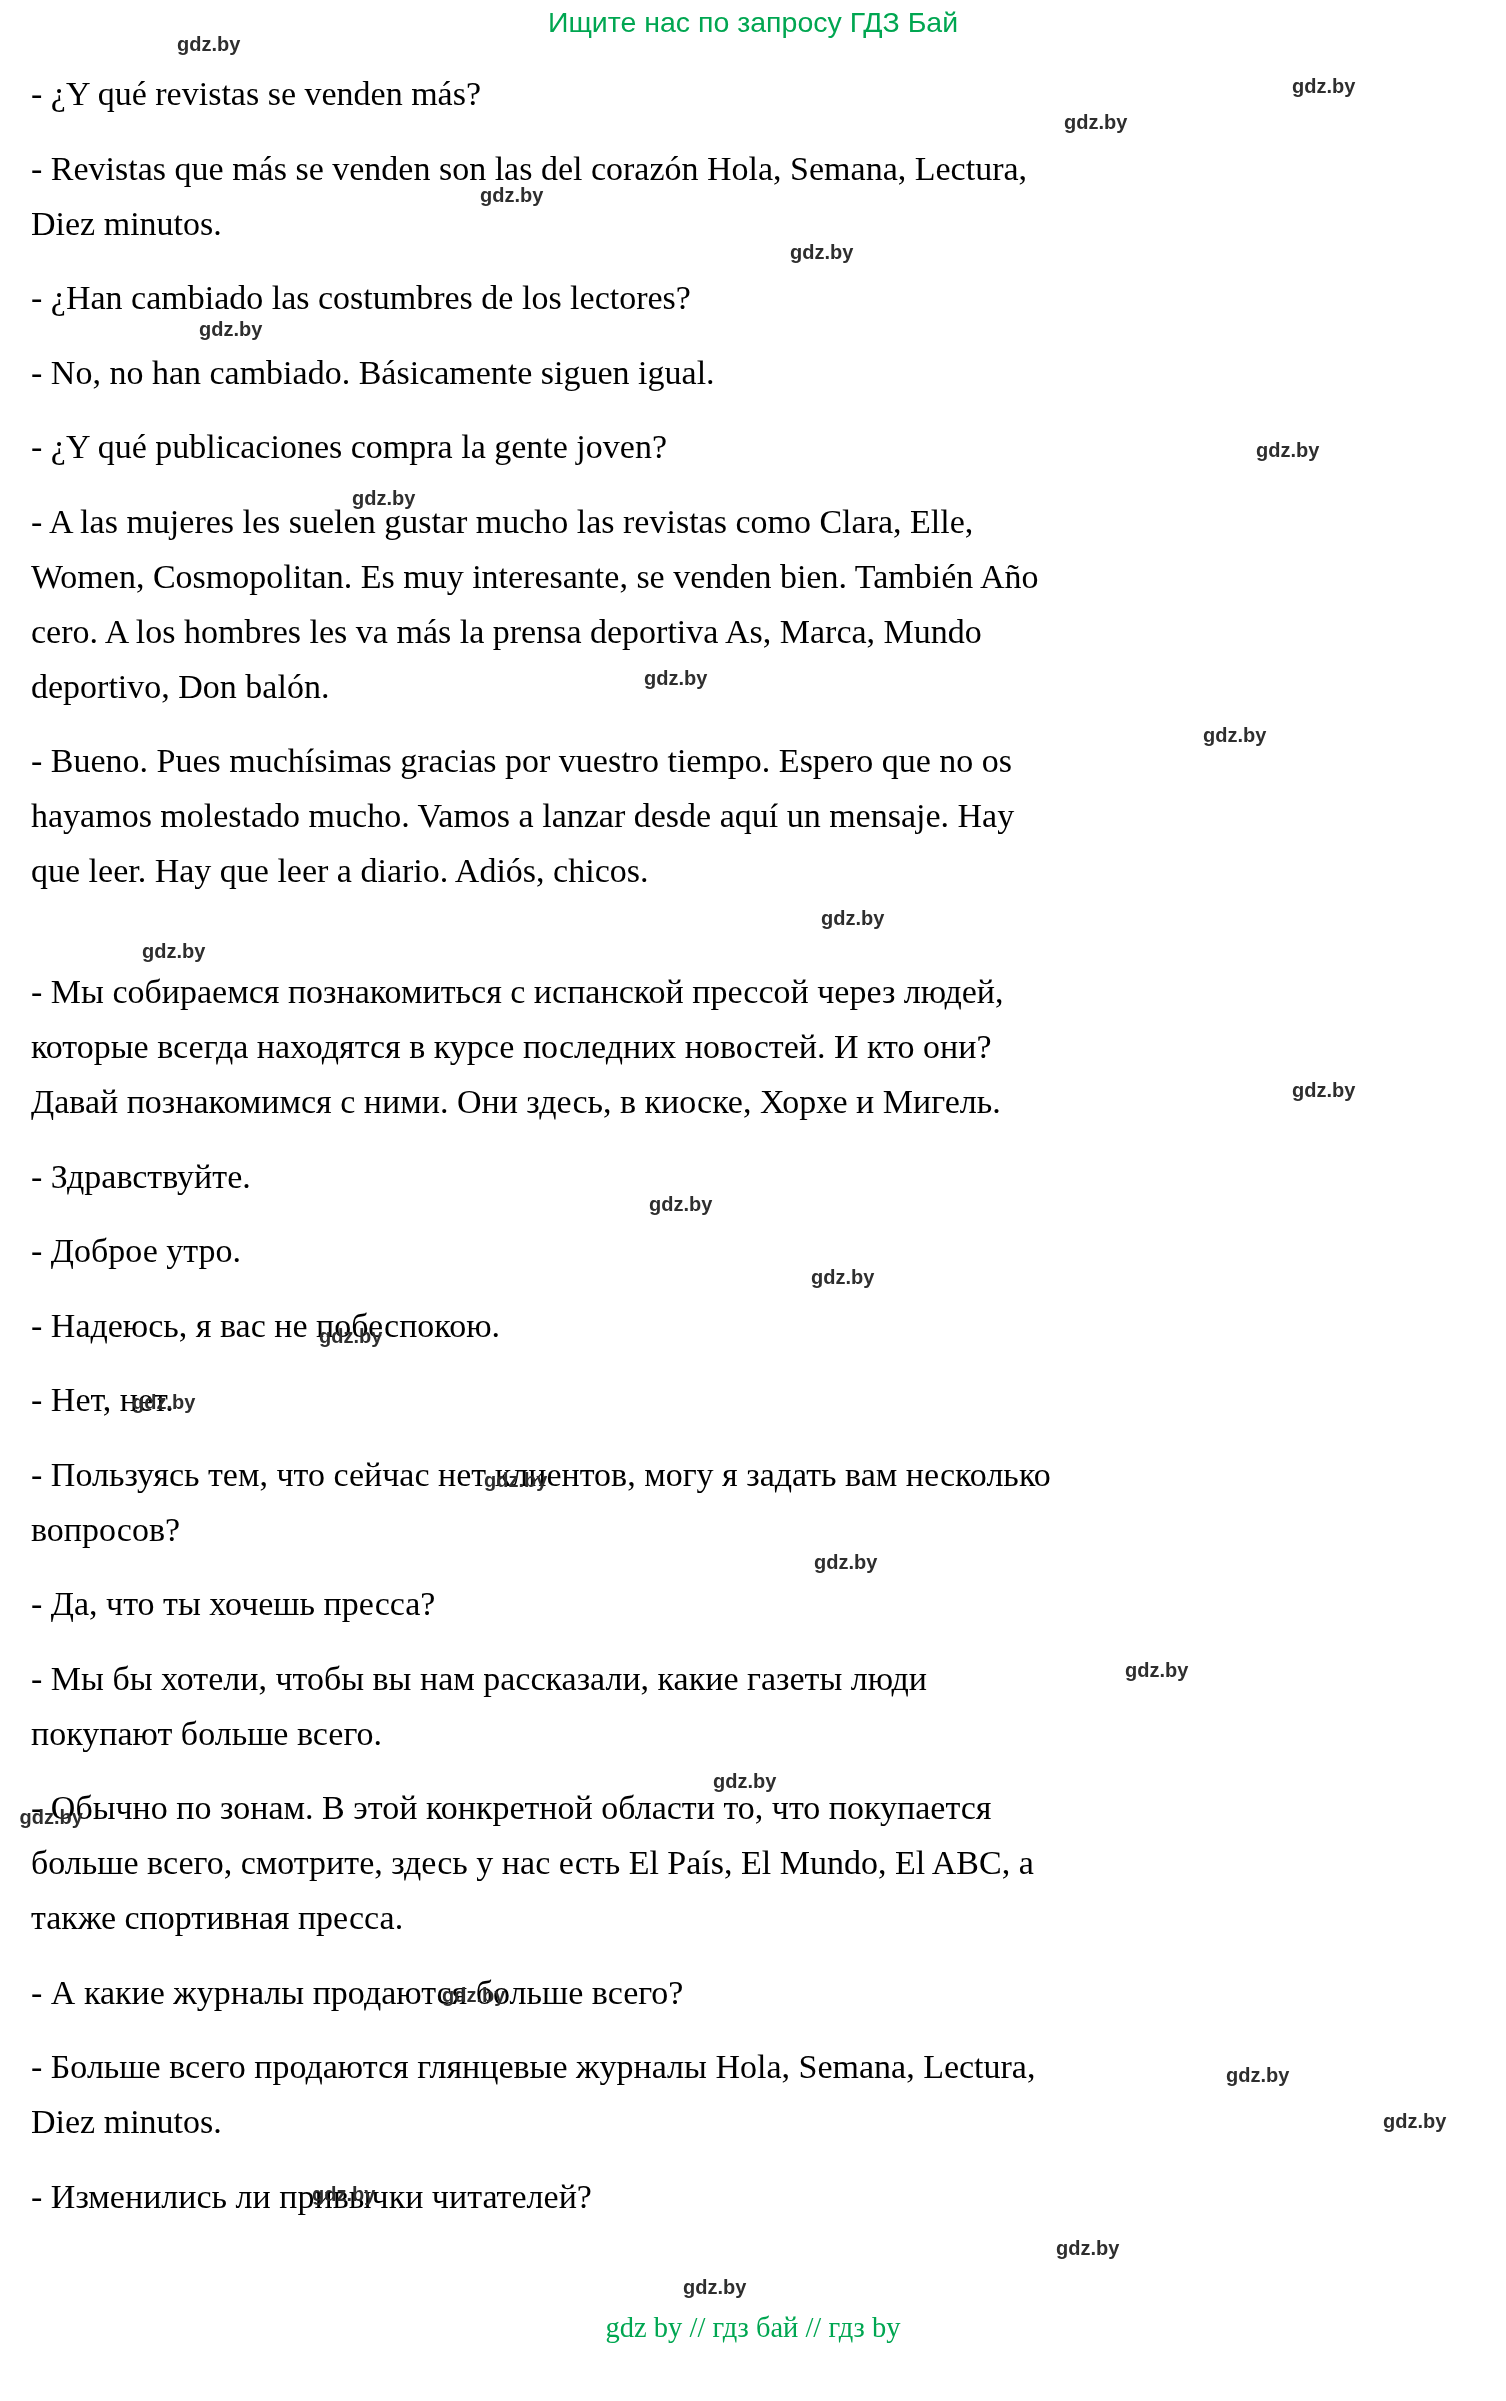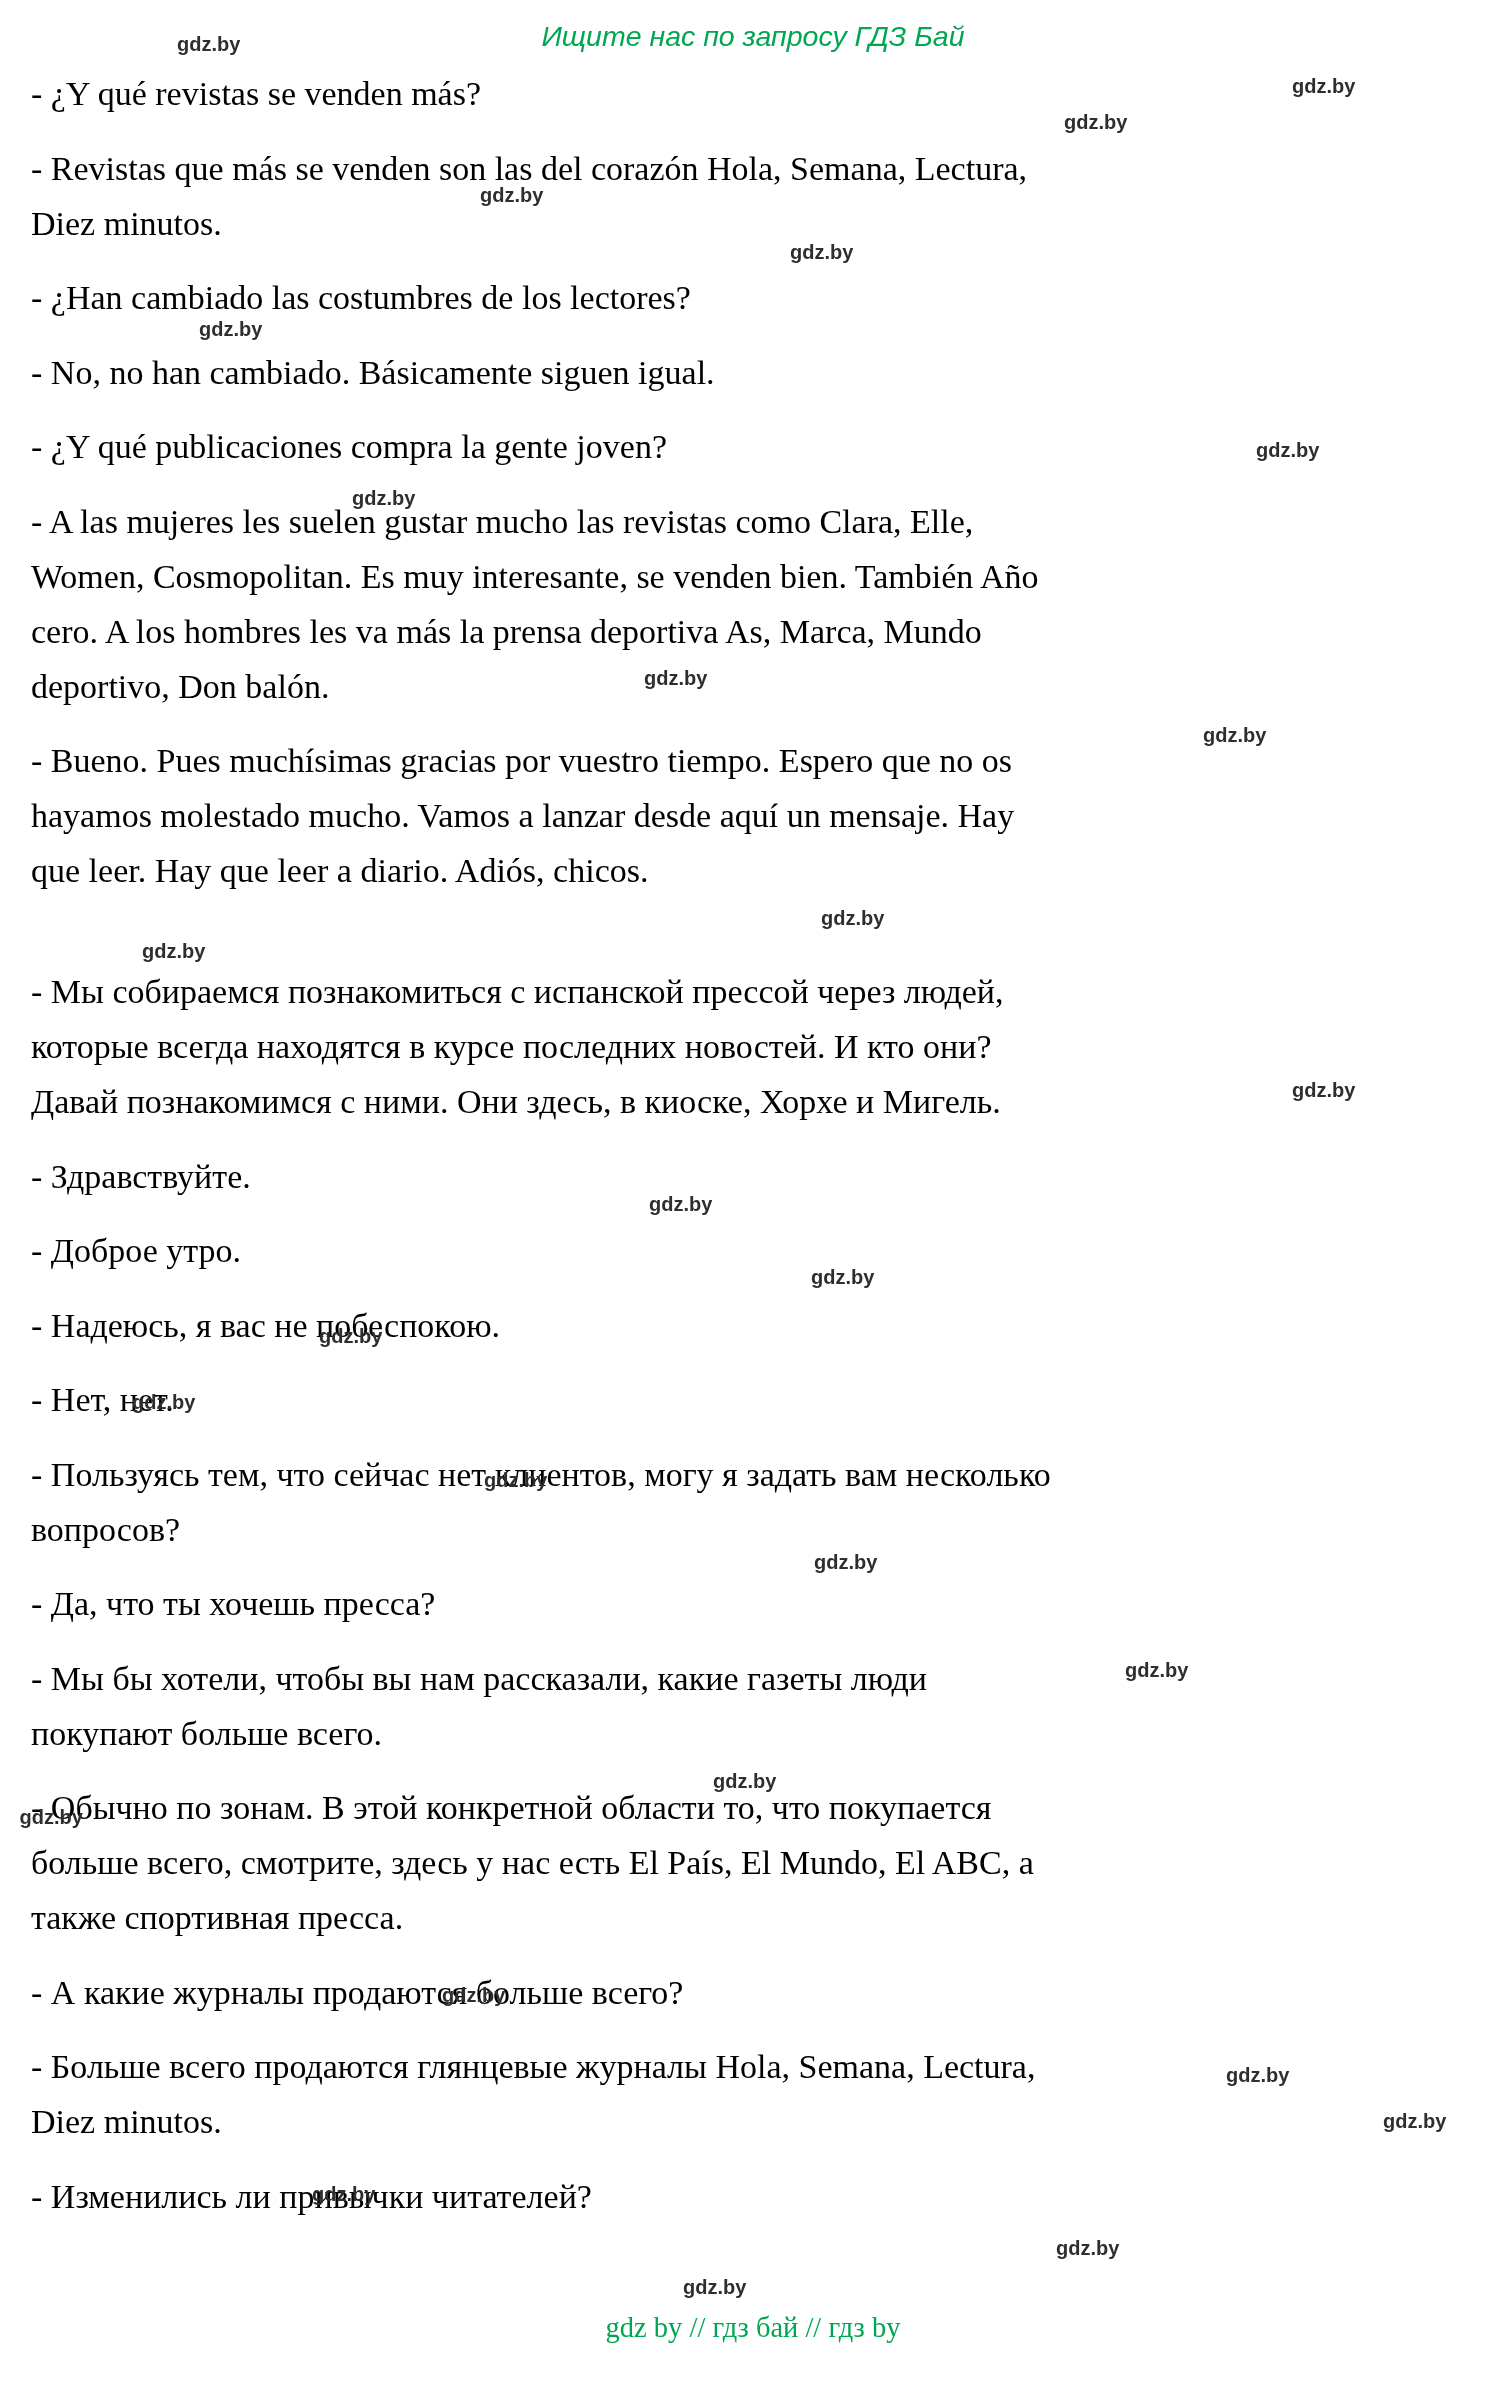--- a/index.html
+++ b/index.html
@@ -21,21 +21,21 @@
   }
   .promo-top, .promo-bottom {
     position: absolute;
     left: 0;
     width: 100%;
     text-align: center;
     font-family: "Liberation Sans", sans-serif;
     font-size: 28.5px;
     color: var(--green);
   }
-  .promo-top { top: 20px; font-style: italic; }
+  .promo-top { top: 6px; }
   .promo-bottom { top: 2312px; font-family: Liberation Serif, serif; }
   .content {
     position: absolute;
     left: 31px;
     top: 66px;
     width: 1319px;
   }
   .para {
     margin: 0 0 19.5px 0;
     font-size: 34px;

